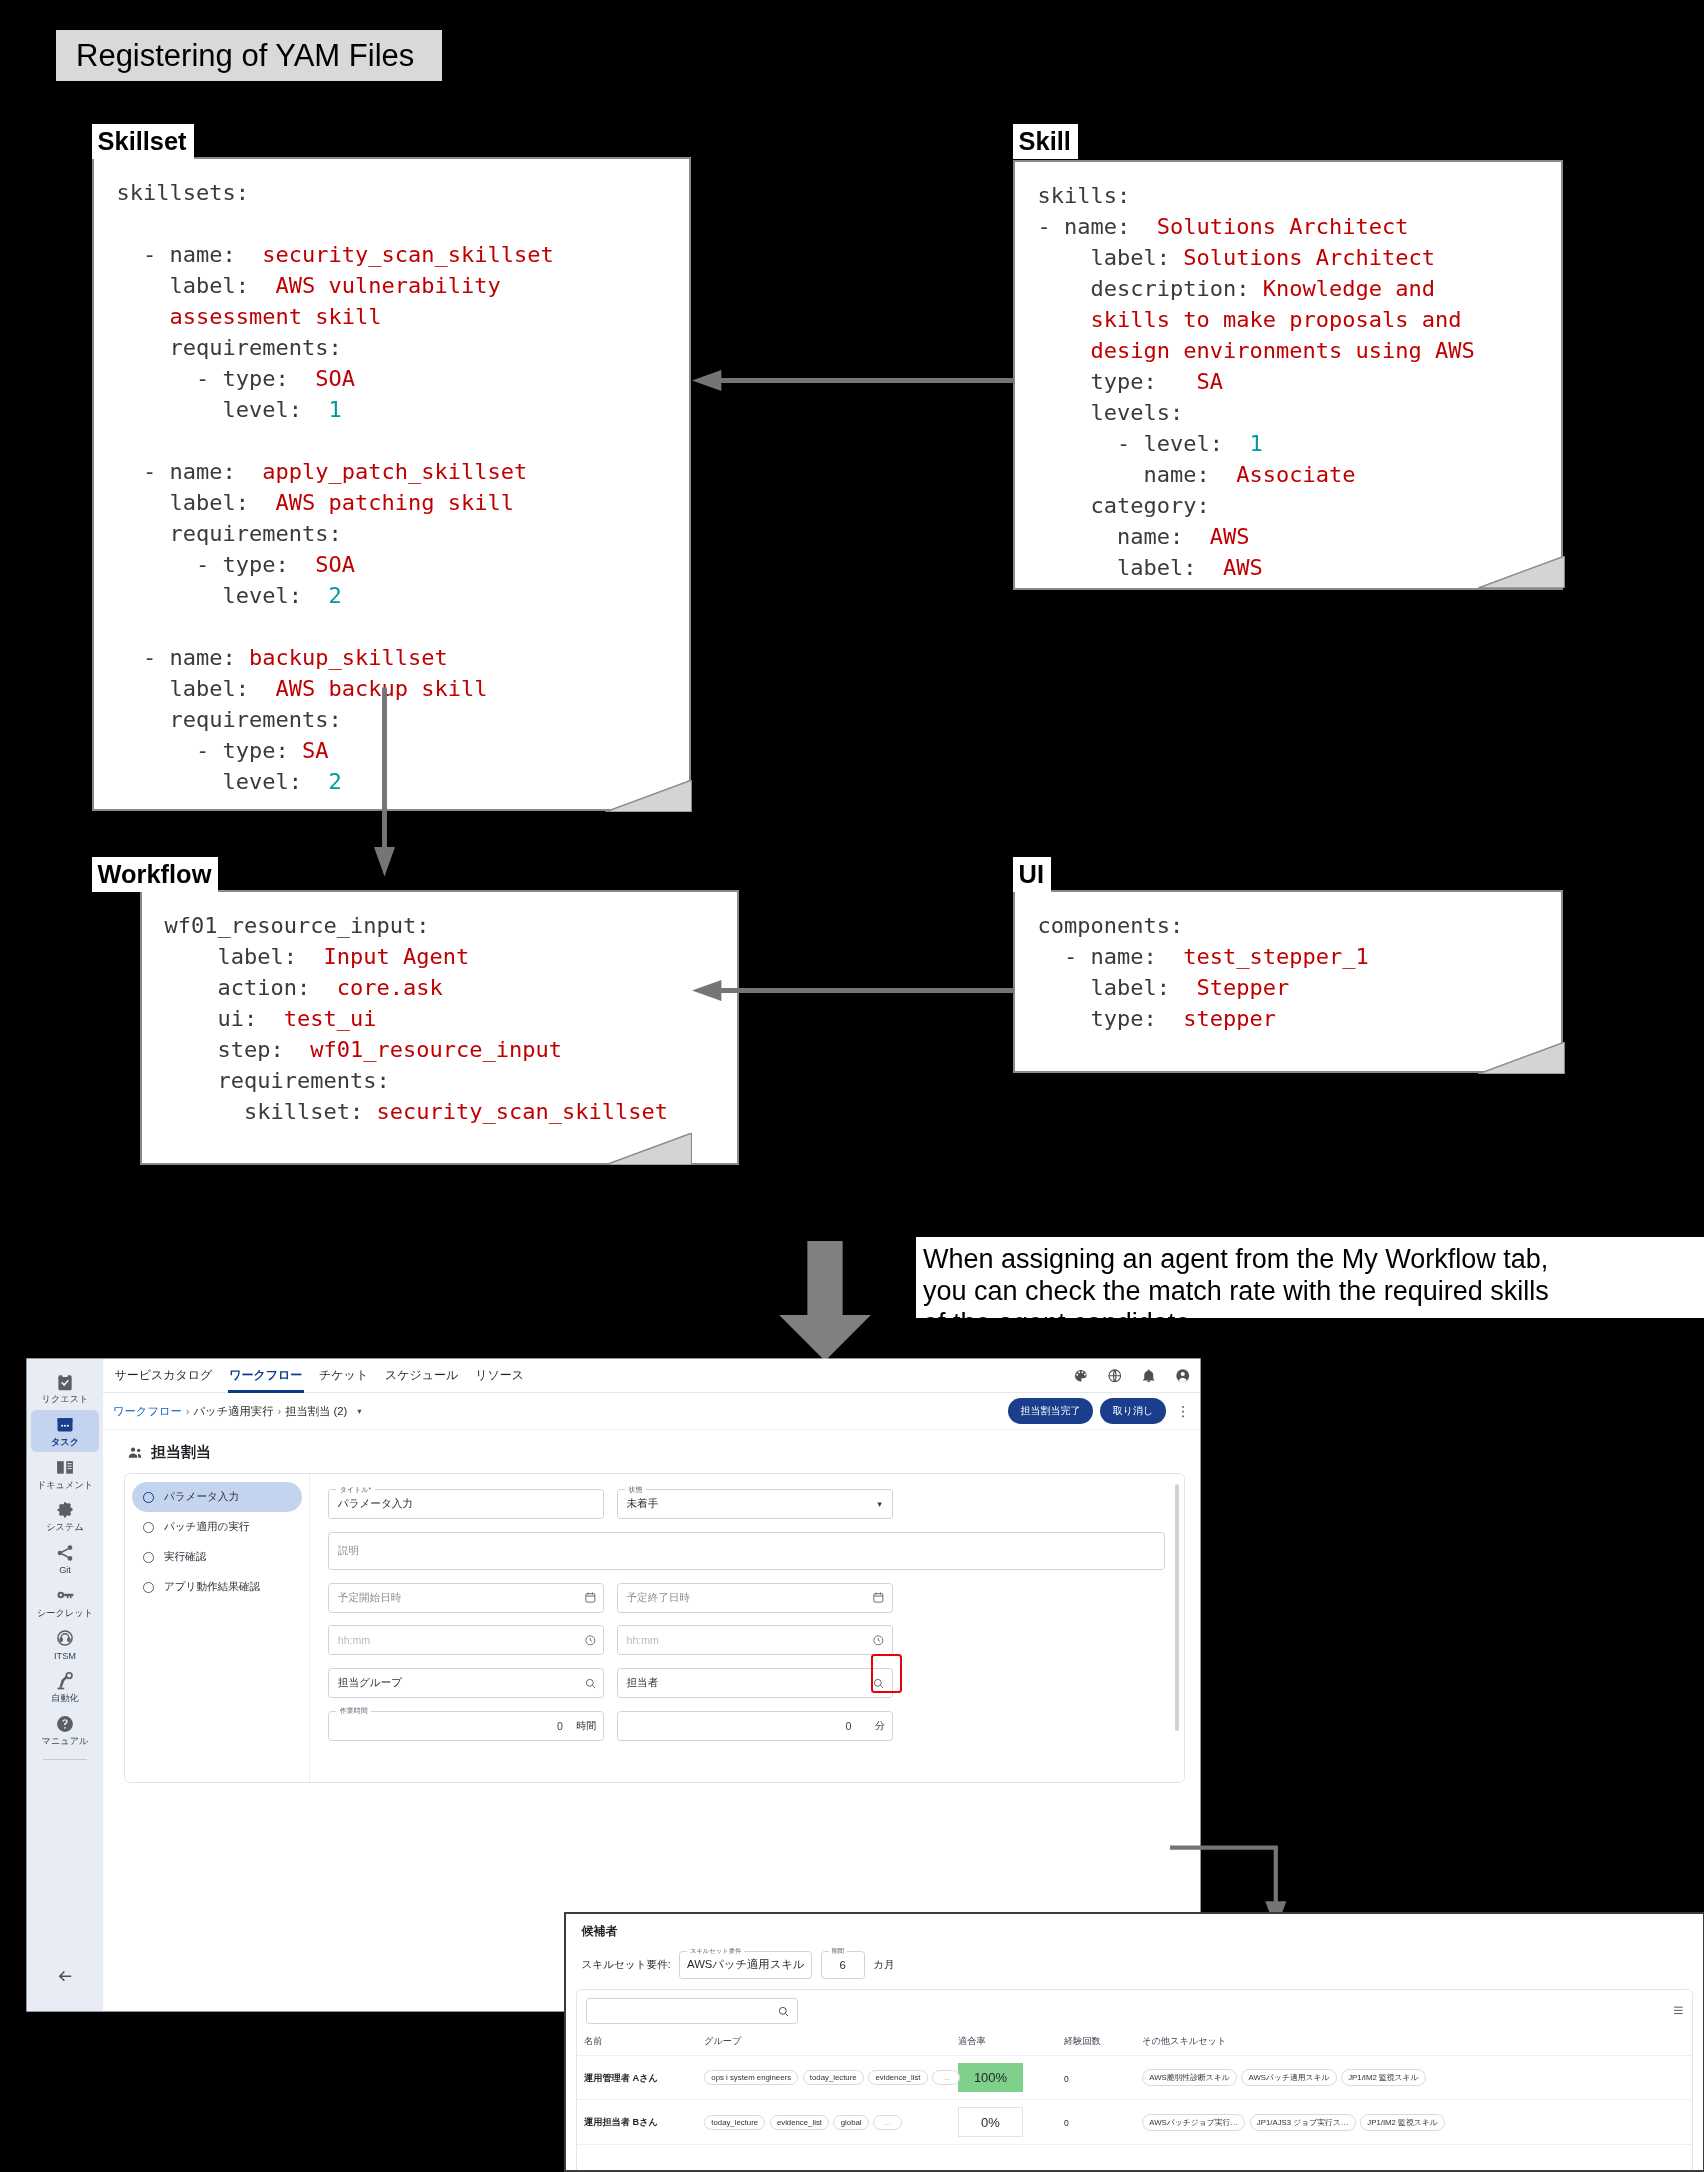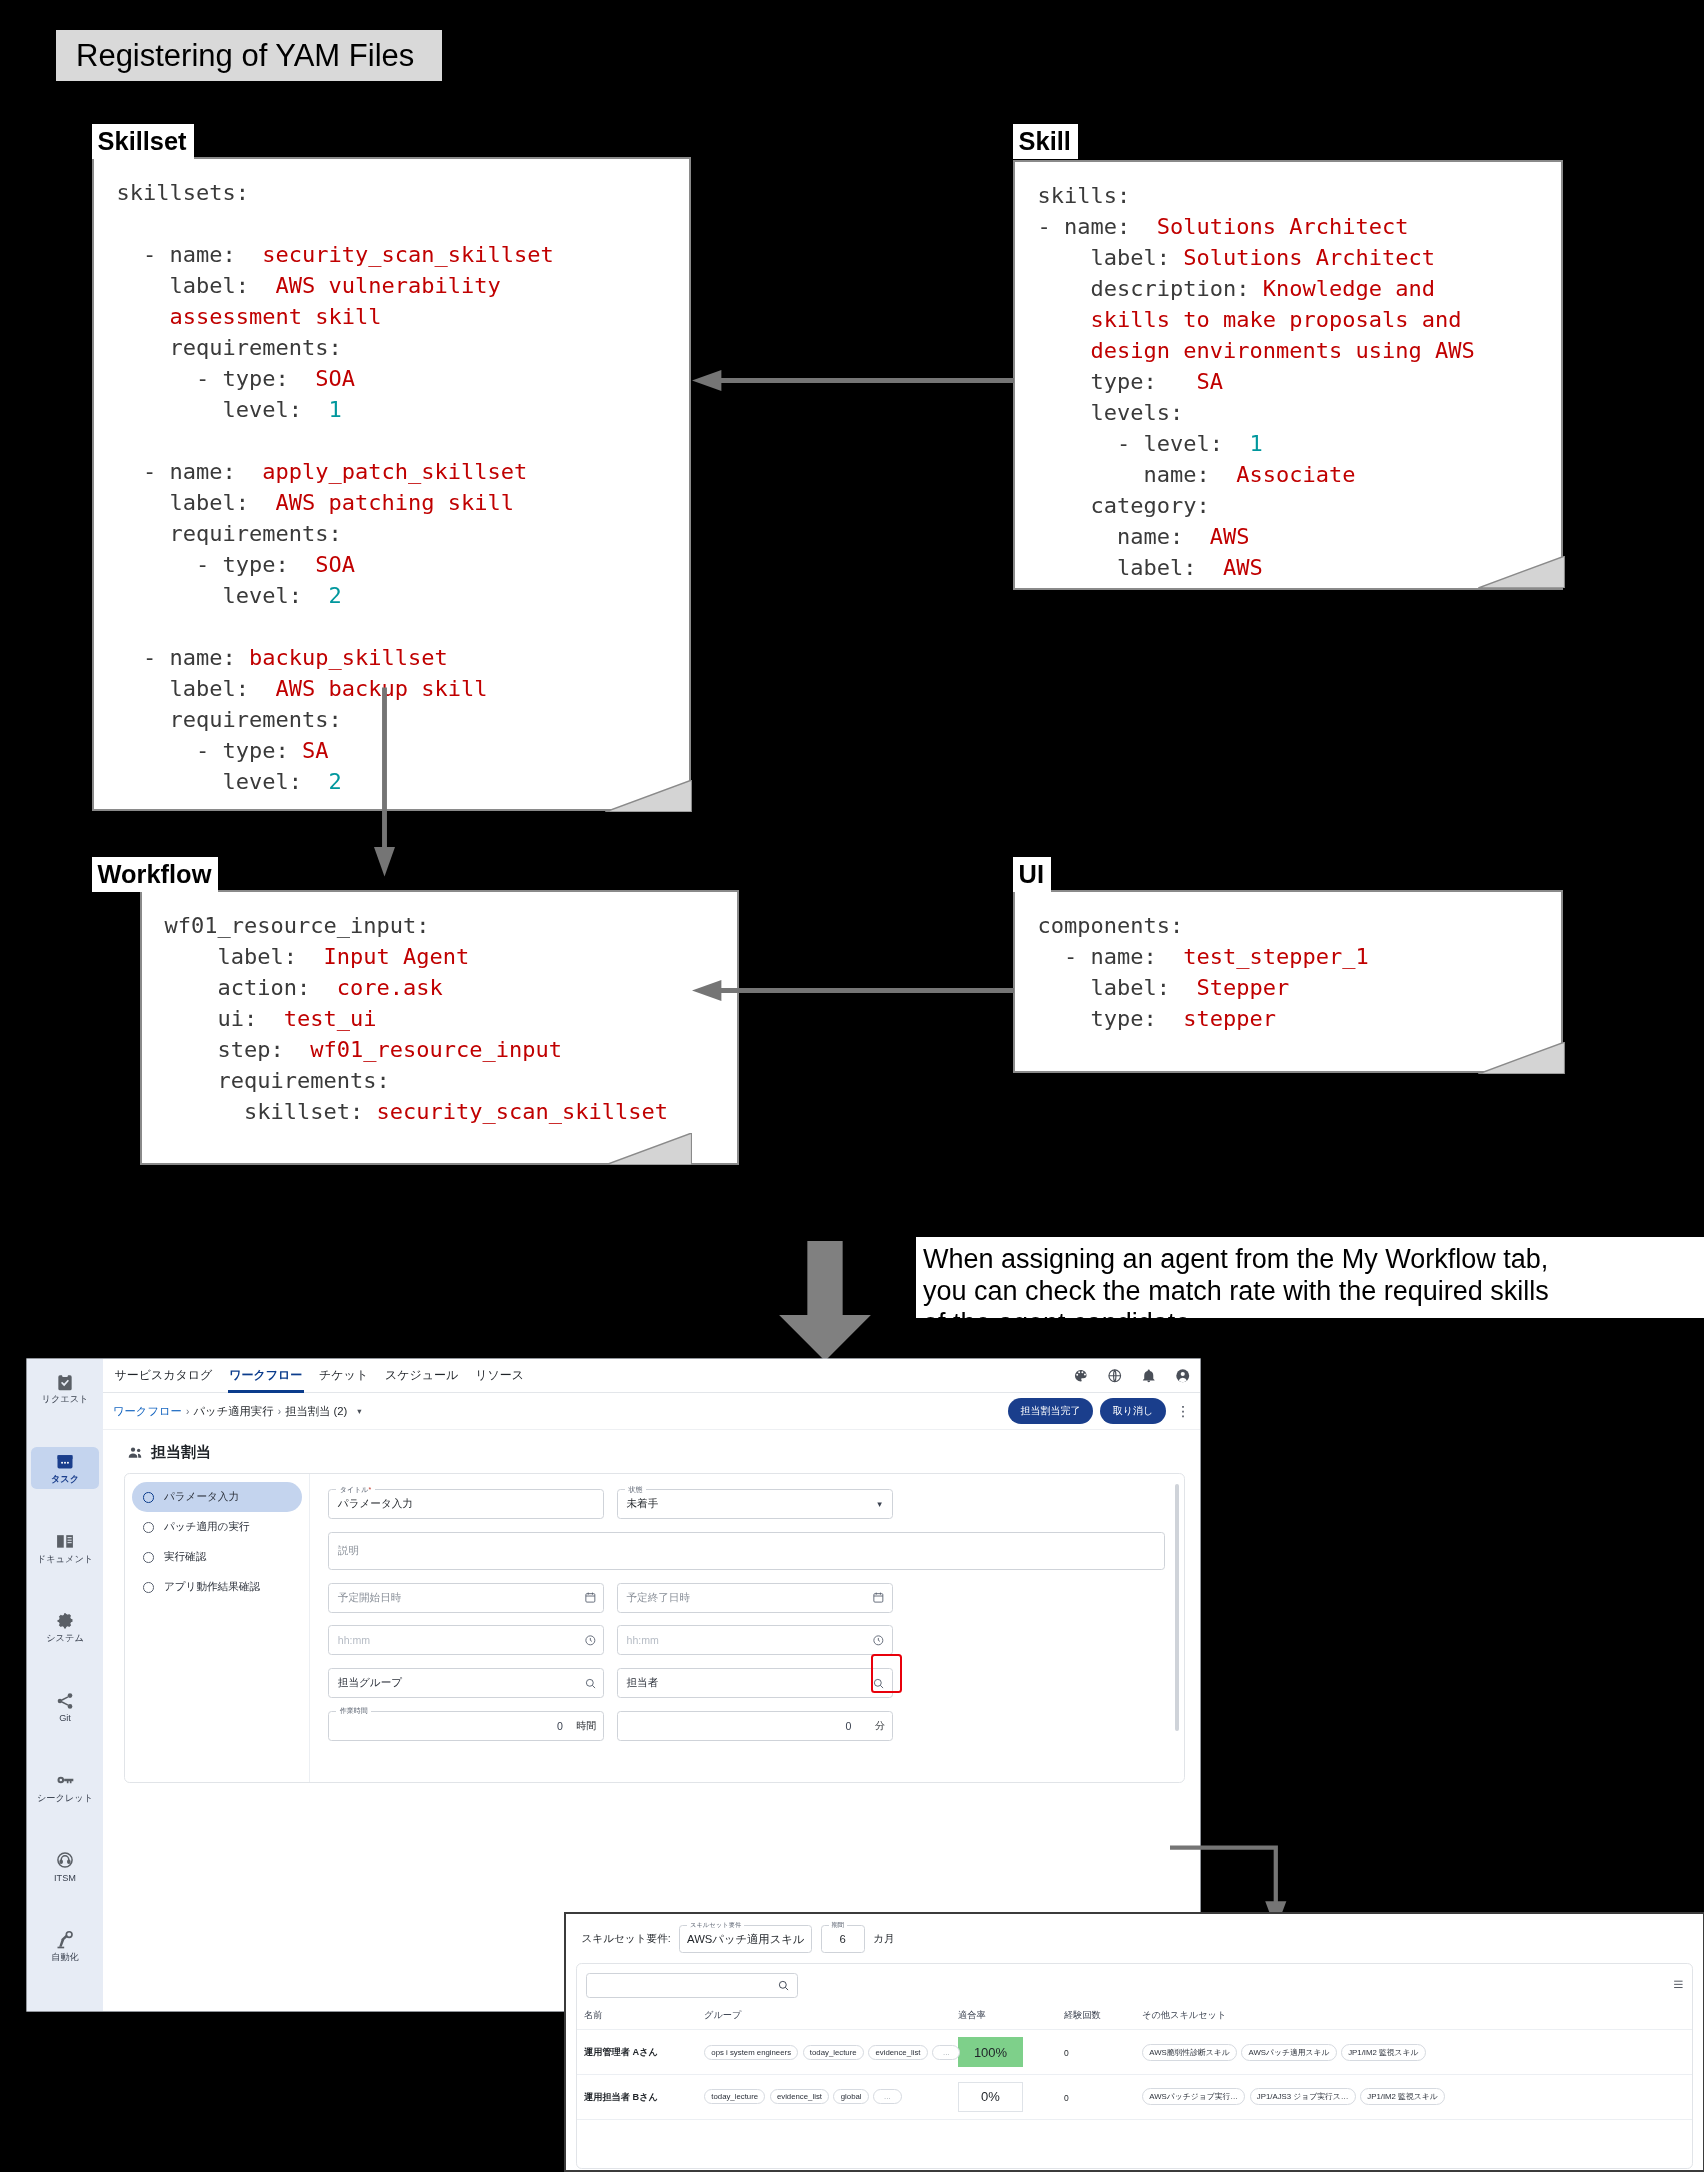--- a/index.html
+++ b/index.html
@@ -64,21 +64,20 @@
   .app {
     position:absolute; left:27px; top:1359px; width:1173px; height:652px;
     background:#fff; overflow:hidden;
     box-shadow:0 0 0 0.7px #cfd4dd;
   }
   .app-sidebar {
     position:absolute; left:0; top:0; width:76px; height:100%;
     background:#e7ecf5;
     display:flex; flex-direction:column; align-items:center;
     padding-top:8.5px;
-    gap:37px;
   }
   .side-item {
     width:68px; padding:4.2px 0 4.2px 0; margin-bottom:1.4px;
     display:flex; flex-direction:column; align-items:center; gap:1.4px;
     border-radius:5.6px; cursor:pointer;
   }
   .side-item.active { background:#c4d4ee; }
   .side-item .ico { width:21px; height:21px; color:#5a5f66; display:block; }
   .side-item.active .ico { color:#1a3e8c; }
   .side-item .lbl {
@@ -613,20 +612,21 @@
 </div>
 
 <div class="arrow" style="left:1170px;top:1832px;">
   <svg width="134" height="99" viewBox="0 0 190 140">
     <path d="M0 22 H150 V100" stroke="#757575" stroke-width="6" fill="none"></path>
     <polygon points="150,138 135,98 165,98" fill="#757575"></polygon>
   </svg>
 </div>
 
 <div class="cand">
+  <div class="cand-title">候補者</div>
 
   <div class="cand-req">
     <span class="lab">スキルセット要件:</span>
     <div class="mini-fld" style="width:133px;">
       <span class="lg">スキルセット要件</span>
       <span class="v">AWSパッチ適用スキル</span>
     </div>
     <div class="mini-fld" style="width:44px;">
       <span class="lg">期間</span>
       <span class="v">6</span>

